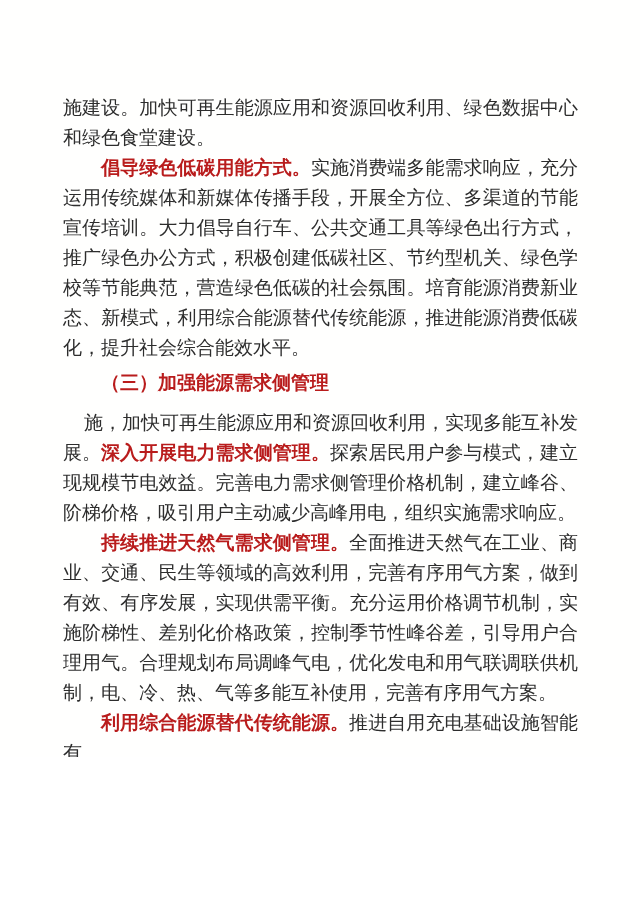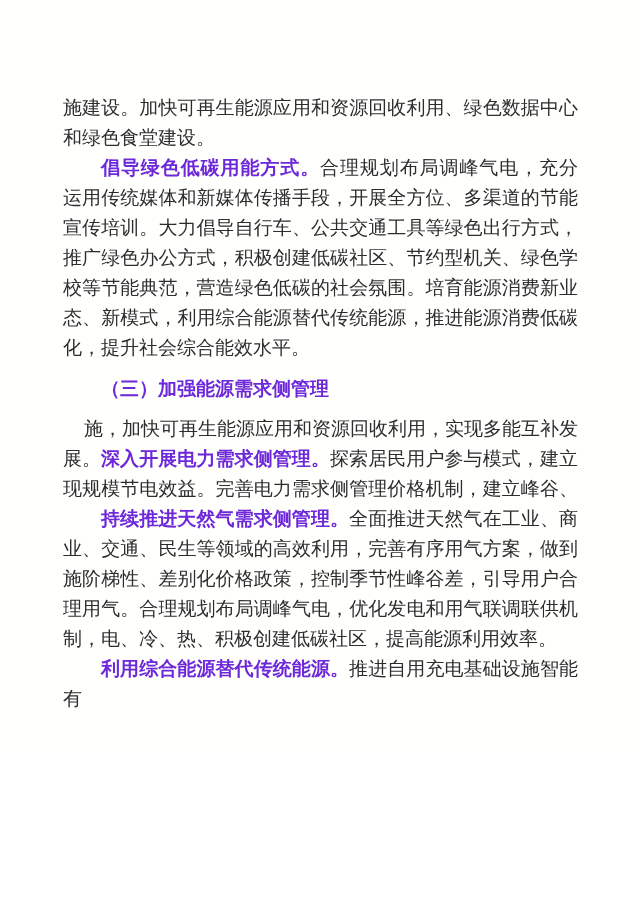--- a/index.html
+++ b/index.html
@@ -34,58 +34,60 @@
   }
   .line.end {
     text-align: right;
     text-align-last: left;
   }
   .line.indent {
     text-indent: 38px;
   }
   .line b {
     font-weight: bold;
-    color: #6d28d9;
+    color: #b91c1c;
   }
   .line.heading {
     text-align: left;
     text-align-last: left;
-    margin-top: 11px;
+    margin-top: 5px;
     margin-bottom: 10px;
   }
   .page-number {
     position: absolute;
     top: 825px;
     left: 2px;
     width: 100%;
     text-align: center;
     font-size: 18px;
     line-height: 22px;
     color: #3a3a3a;
   }
 </style>
 </head>
 <body>
 
 <div class="page">
   <div class="text-block">
     <p class="line"><span>施建设。加快可再生能源应用和资源回收利用、绿色数据中心</span></p>
     <p class="line end"><span>和绿色食堂建设。</span></p>
-    <p class="line indent"><b>倡导绿色低碳用能方式。</b><span>合理规划布局调峰气电，充分</span></p>
+    <p class="line indent"><b>倡导绿色低碳用能方式。</b><span>实施消费端多能需求响应，充分</span></p>
     <p class="line"><span>运用传统媒体和新媒体传播手段，开展全方位、多渠道的节能</span></p>
     <p class="line"><span>宣传培训。大力倡导自行车、公共交通工具等绿色出行方式，</span></p>
     <p class="line"><span>推广绿色办公方式，积极创建低碳社区、节约型机关、绿色学</span></p>
     <p class="line"><span>校等节能典范，营造绿色低碳的社会氛围。培育能源消费新业</span></p>
     <p class="line"><span>态、新模式，利用综合能源替代传统能源，推进能源消费低碳</span></p>
     <p class="line end"><span>化，提升社会综合能效水平。</span></p>
     <p class="line heading indent"><b>（三）加强能源需求侧管理</b></p>
     <p class="line end"><span>施，加快可再生能源应用和资源回收利用，实现多能互补发展。</span></p>
     <p class="line indent"><b>深入开展电力需求侧管理。</b><span>探索居民用户参与模式，建立</span></p>
     <p class="line"><span>现规模节电效益。完善电力需求侧管理价格机制，建立峰谷、</span></p>
+    <p class="line end"><span>阶梯价格，吸引用户主动减少高峰用电，组织实施需求响应。</span></p>
     <p class="line indent"><b>持续推进天然气需求侧管理。</b><span>全面推进天然气在工业、商</span></p>
     <p class="line"><span>业、交通、民生等领域的高效利用，完善有序用气方案，做到</span></p>
+    <p class="line"><span>有效、有序发展，实现供需平衡。充分运用价格调节机制，实</span></p>
     <p class="line"><span>施阶梯性、差别化价格政策，控制季节性峰谷差，引导用户合</span></p>
     <p class="line"><span>理用气。合理规划布局调峰气电，优化发电和用气联调联供机</span></p>
-    <p class="line end"><span>制，电、冷、热、积极创建低碳社区，提高能源利用效率。</span></p>
+    <p class="line end"><span>制，电、冷、热、气等多能互补使用，完善有序用气方案。</span></p>
     <p class="line indent"><b>利用综合能源替代传统能源。</b><span>推进自用充电基础设施智能有</span></p>
   </div>
   <div class="page-number">21</div>
 </div>
 
 </body></html>

